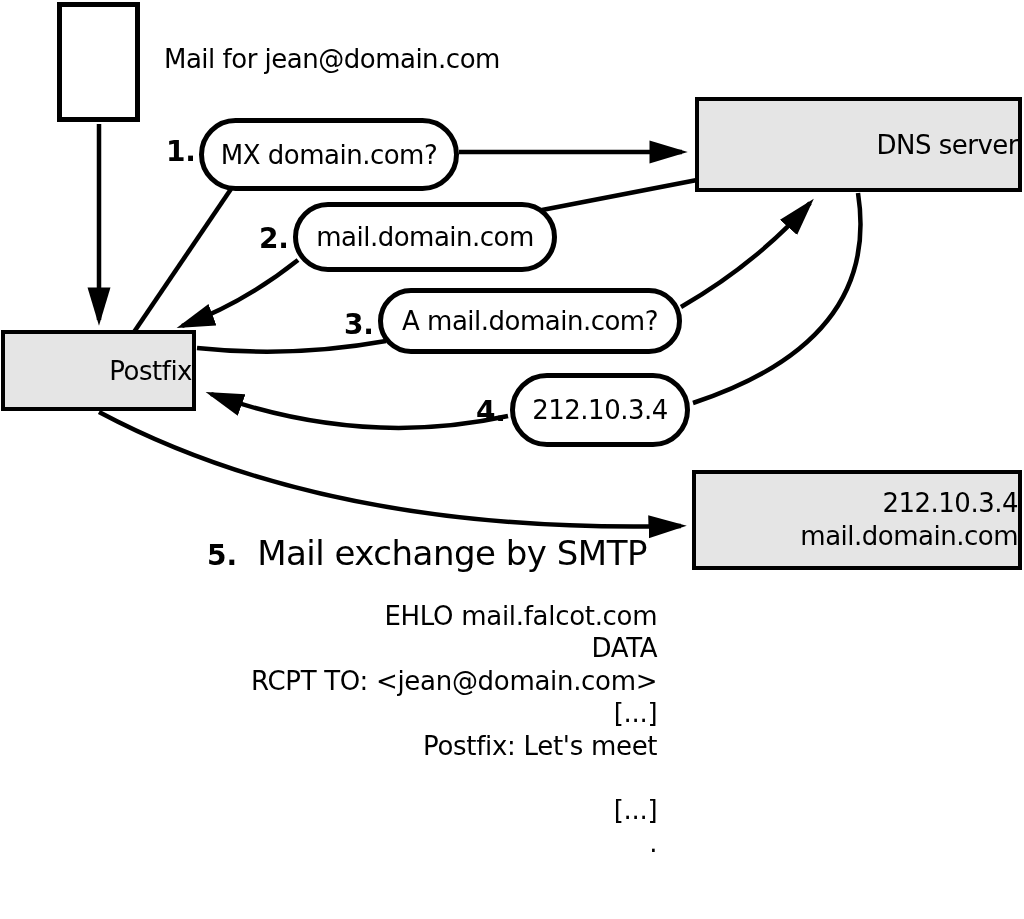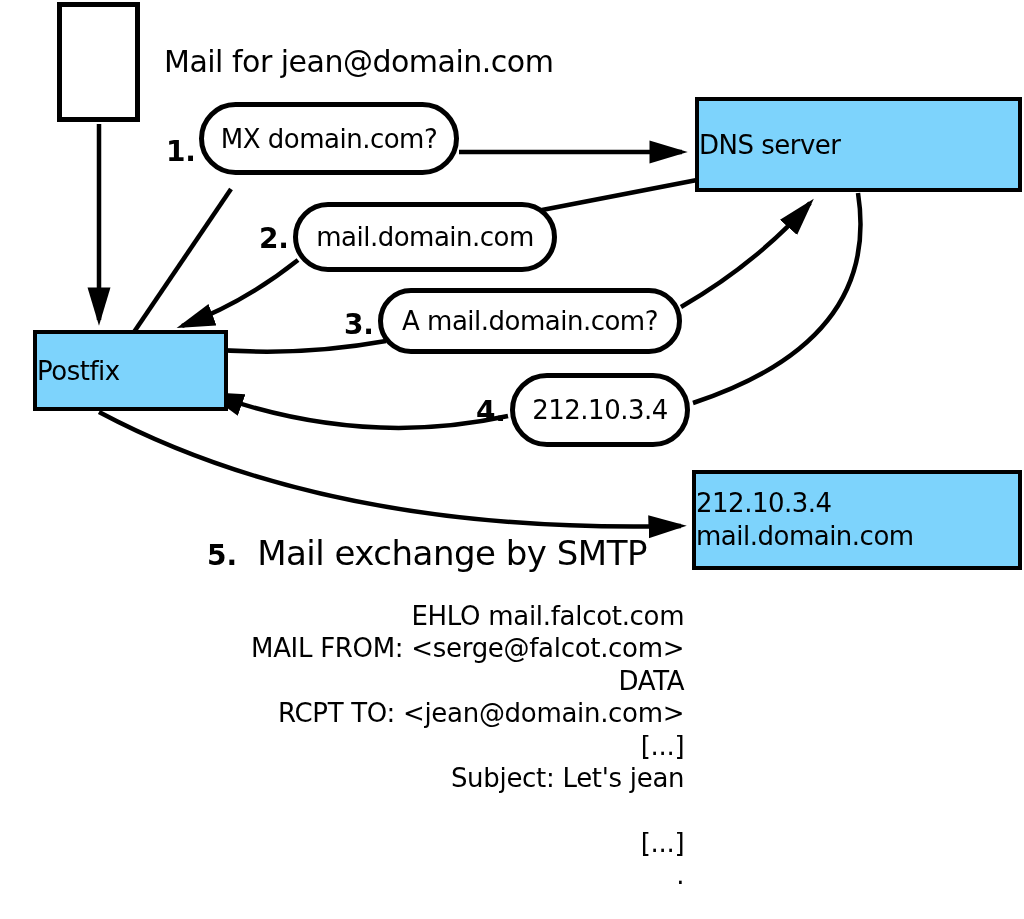--- a/index.html
+++ b/index.html
@@ -25,52 +25,52 @@
 
   .envelope {
     left: 57px; top: 2px;
     width: 83px; height: 120px;
     border: 5px solid #000;
     background: #fff;
   }
 
   .title {
     left: 164px; top: 44px;
-    font-size: 30px;
+    font-size: 26px;
     letter-spacing: -0.5px;
     white-space: nowrap;
   }
 
   .node {
     border: 4px solid #000;
-    background: #7dd3fc;
+    background: #e5e5e5;
     display: flex;
     flex-direction: column;
-    align-items: flex-start;
+    align-items: flex-end;
     justify-content: center;
     font-size: 26px;
     letter-spacing: -0.5px;
     text-align: center;
   }
-  .node-postfix { left: 1px;   top: 330px; width: 195px; height: 81px; margin-left: 32px; }
+  .node-postfix { left: 1px;   top: 330px; width: 195px; height: 81px; }
   .node-dns     { left: 695px; top: 97px;  width: 327px; height: 95px; }
   .node-mail    { left: 692px; top: 470px; width: 330px; height: 100px; line-height: 33px; }
 
   .pill {
     border: 5px solid #000;
     background: #fff;
     border-radius: 40px;
     display: flex;
     align-items: center;
     justify-content: center;
     font-size: 26px;
     letter-spacing: -0.5px;
     white-space: nowrap;
   }
-  .pill-1 { left: 199px; top: 102px; width: 260px; height: 73px; }
+  .pill-1 { left: 199px; top: 118px; width: 260px; height: 73px; }
   .pill-2 { left: 293px; top: 202px; width: 264px; height: 70px; }
   .pill-3 { left: 378px; top: 288px; width: 304px; height: 66px; }
   .pill-4 { left: 510px; top: 373px; width: 180px; height: 74px; }
 
   .num {
     width: 52px;
     font-size: 28px;
     font-weight: bold;
     text-align: right;
     white-space: nowrap;
@@ -177,23 +177,22 @@
     <span>mail.domain.com</span>
   </div>
 
   <div class="step5">
     <span class="num5">5.</span>
     <span class="step5-label">Mail exchange by SMTP</span>
   </div>
 
   <div class="smtp">
     <div class="smtp-line">EHLO mail.falcot.com</div>
-    <div class="smtp-line">MAIL FROM: &lt;serge@falcot.com&gt;</div>
     <div class="smtp-line">DATA</div>
     <div class="smtp-line">RCPT TO: &lt;jean@domain.com&gt;</div>
     <div class="smtp-line">[...]</div>
-    <div class="smtp-line">Subject: Let's jean</div>
+    <div class="smtp-line">Postfix: Let's meet</div>
     <div class="smtp-line"></div>
     <div class="smtp-line">[...]</div>
     <div class="smtp-line">.</div>
   </div>
 
 </div>
 
 </body></html>

